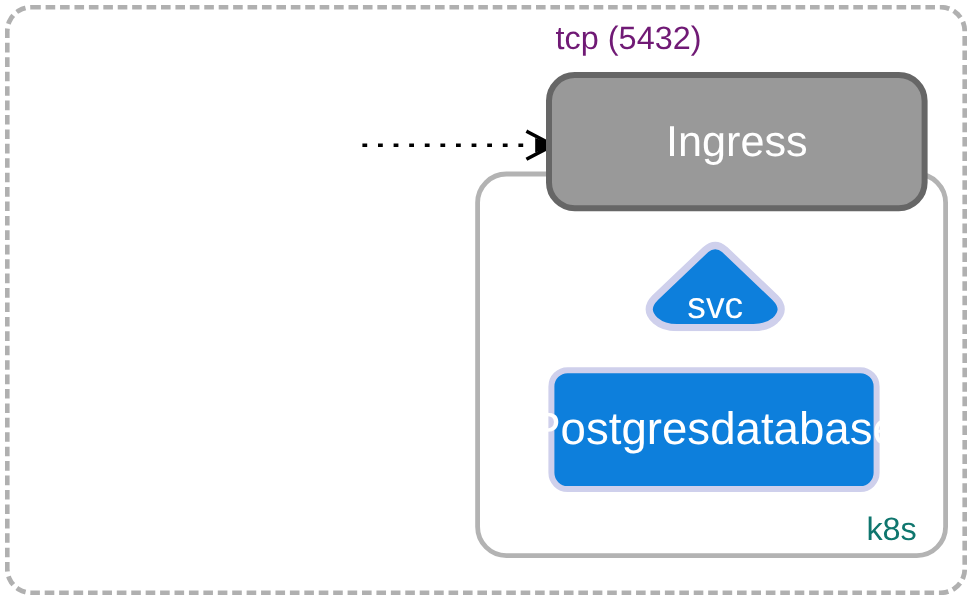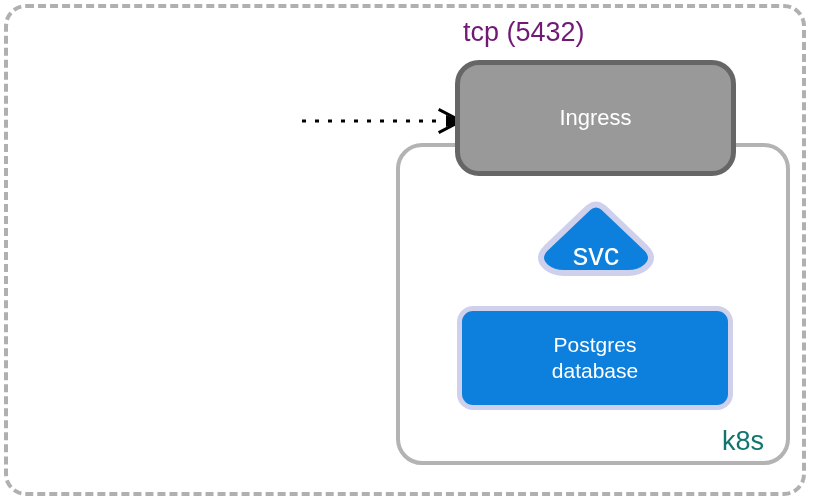--- a/index.html
+++ b/index.html
@@ -84,31 +84,31 @@
     font-size: 31px;
     line-height: 1.15;
     text-align: center;
   }
 
   
   .node-ingress {
     position: absolute;
     left: 455px;
     top: 60px;
-    width: 281px;
+    width: 318px;
     height: 116px;
     box-sizing: border-box;
     background: #999999;
     border: 5px solid #666666;
     border-radius: 24px;
     display: flex;
     align-items: center;
     justify-content: center;
     color: #ffffff;
-    font-size: 22px;
+    font-size: 36px;
     line-height: 1.15;
     text-align: center;
     z-index: 4;
   }
 
   .ingress-edge-label {
     position: absolute;
     left: 463px;
     top: 19px;
     font-size: 27px;
@@ -160,25 +160,25 @@
     position: absolute;
     left: 457px;
     top: 306px;
     width: 276px;
     height: 104px;
     box-sizing: border-box;
     background: #0d7fdc;
     border: 5px solid #cfd0ec;
     border-radius: 16px;
     display: flex;
-    flex-direction: column;
+    flex-direction: row;
     align-items: center;
     justify-content: center;
     color: #ffffff;
-    font-size: 21px;
+    font-size: 38px;
     line-height: 1.22;
     text-align: center;
     z-index: 3;
   }
   .node-postgres span { display: block; }
 </style>
 </head>
 <body>
 
 <div id="canvas">

